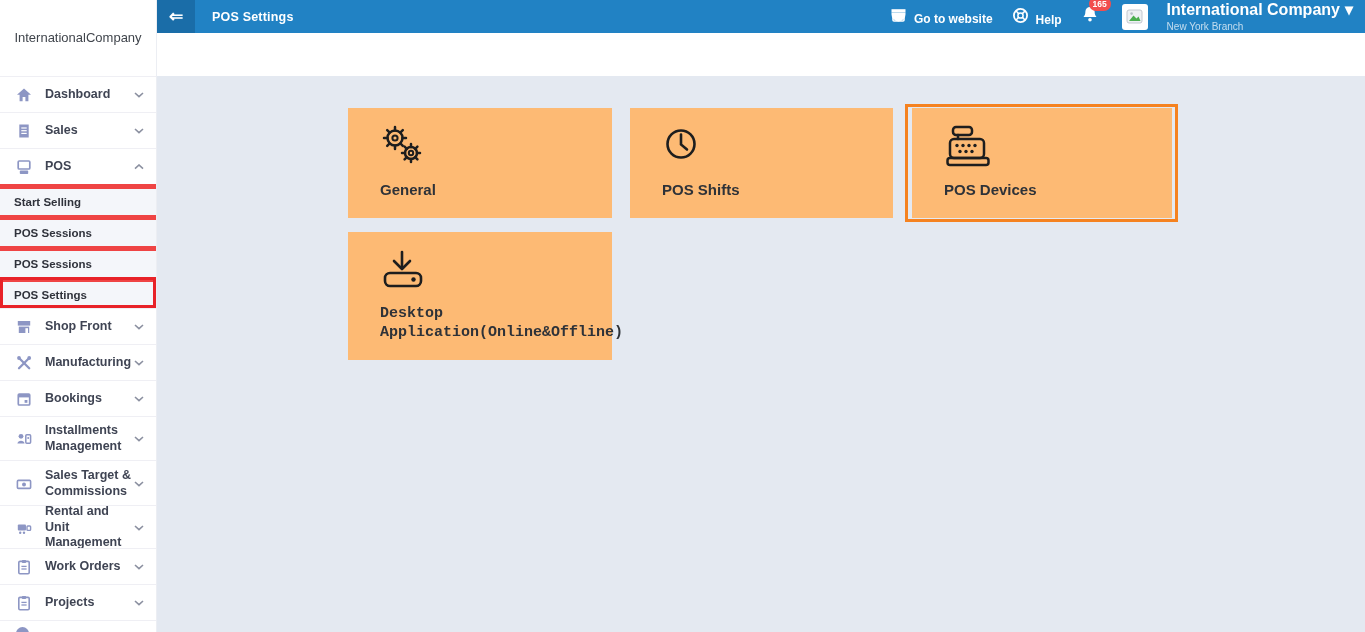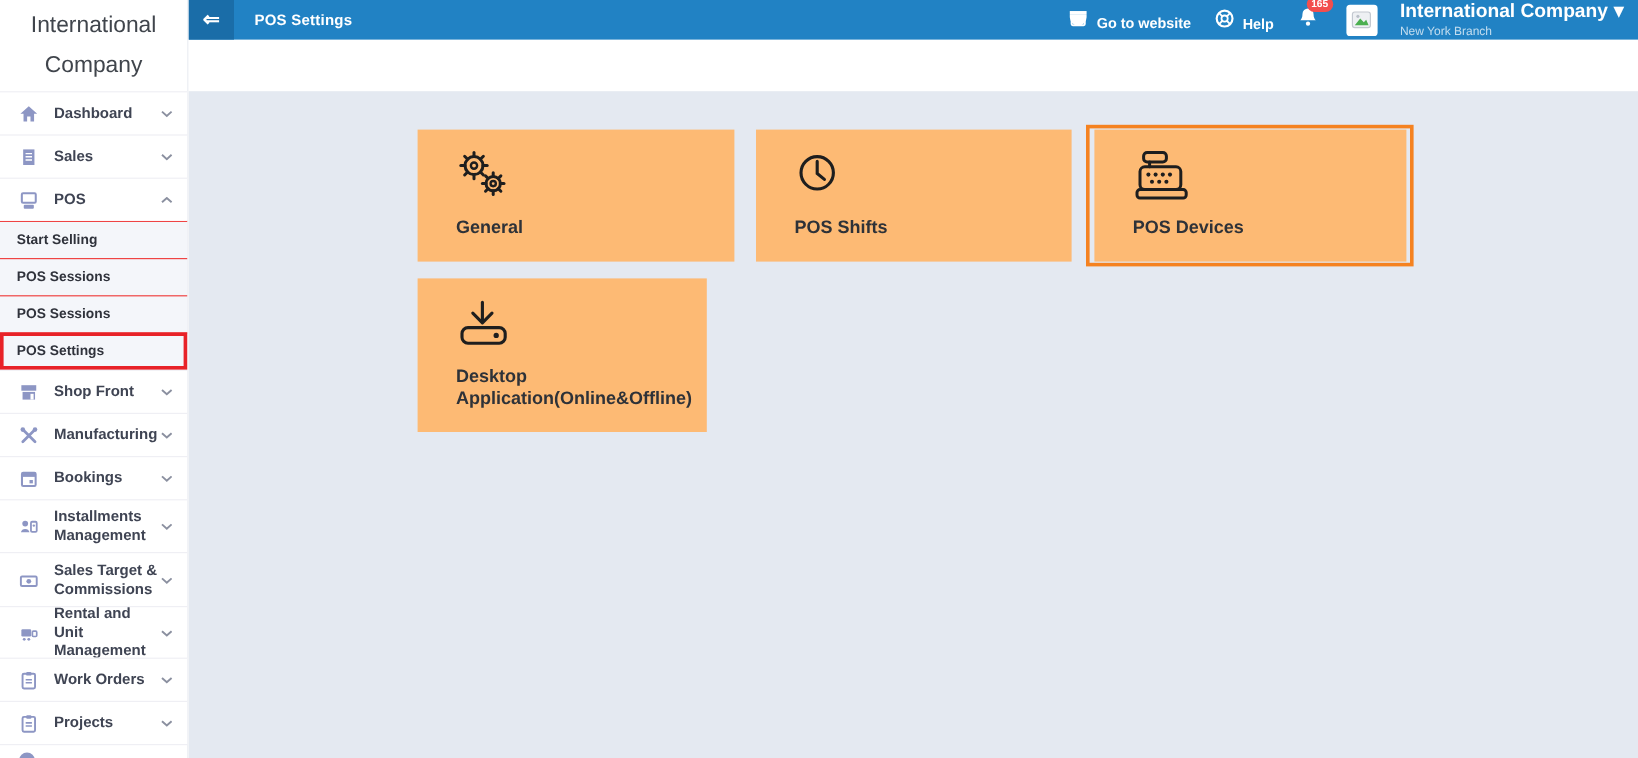--- a/index.html
+++ b/index.html
@@ -2,34 +2,34 @@
 <html><head>
 <meta charset="utf-8">
 <style>
   * { margin:0; padding:0; box-sizing:border-box; }
   html,body { width:1365px; height:632px; overflow:hidden;
     font-family:"Liberation Sans", sans-serif; background:#fff; }
 
   
   .sidebar { position:absolute; left:0; top:0; width:157px; height:632px;
     background:#fff; border-right:1px solid #eceef3; z-index:3; }
-  .logo { height:76px; display:flex; flex-direction:column; justify-content:center;
-    align-items:center; font-size:19px; color:#40454c; line-height:1.75; }
+  .logo { height:76px; display:flex; flex-direction:row; justify-content:center;
+    align-items:center; font-size:13px; color:#40454c; line-height:1.75; }
   .nav-item { position:relative; height:36px; display:flex; align-items:center;
     padding:1px 12px 0 14px; border-top:1px solid #efeff4; cursor:pointer; background:#fff; }
   .nav-item.tall { height:45px; }
   .nav-item.t2 { height:44px; }
   .nav-item.t3 { height:43px; }
   .nicon { width:20px; display:flex; justify-content:center; align-items:center; flex:0 0 20px; }
   .nlabel { margin-left:11px; font-size:12.5px; font-weight:600; color:#3f4453;
     line-height:1.25; width:92px; }
   .chev { margin-left:auto; display:flex; align-items:center; }
   .submenu { background:#f4f6fa; }
   .sub-item { height:31px; display:flex; align-items:center; padding-left:14px;
-    font-size:11.5px; font-weight:600; color:#2f323b; border-top:1px solid #ef4444; cursor:pointer; }
+    font-size:11.5px; font-weight:600; color:#2f323b; border-top:5px solid #ef4444; cursor:pointer; }
   .submenu .sub-item:last-child { border-bottom:1px solid #e6e8ef; }
   .nav-partial { height:12px; border-top:1px solid #efeff4; overflow:hidden; position:relative; }
   .nav-partial .pdot { position:absolute; left:16px; top:6px; width:13px; height:13px;
     border-radius:50%; background:#8d96c4; }
   .red-box { position:absolute; left:0; top:277px; width:156px; height:31px;
     border:3px solid #e82228; z-index:6; pointer-events:none; }
 
   
   .topbar { position:absolute; left:157px; top:0; width:1208px; height:33px;
     background:#2182c4; display:flex; align-items:center; color:#fff; z-index:2; }
@@ -50,21 +50,21 @@
   
   .subheader { position:absolute; left:157px; top:33px; width:1208px; height:43px; background:#fff; }
   .content { position:absolute; left:157px; top:76px; width:1208px; height:556px; background:#e4e9f1; }
   .card { position:absolute; background:#fdba74; cursor:pointer; padding:17px 32px; }
   .card .cicon { height:50px; display:flex; align-items:flex-start; }
   .card .clabel { margin-top:6px; font-size:15px; font-weight:700; color:#2e3238;
     line-height:1.25; max-width:216px; }
   .card-general  { left:191px; top:32px;  width:264px; height:110px; }
   .card-shifts   { left:473px; top:32px;  width:263px; height:110px; }
   .card-devices  { left:755px; top:32px;  width:260px; height:110px; }
-  .card-desktop  { left:191px; top:156px; width:241px; height:128px; }
+  .card-desktop  { left:191px; top:156px; width:264px; height:128px;font-family:Liberation Mono, monospace; }
   .orange-box { position:absolute; left:748px; top:28px; width:273px; height:118px;
     border:3px solid #f58220; z-index:5; pointer-events:none; }
 </style>
 </head>
 <body>
 
 <div class="sidebar">
   <div class="logo">
     <div>International</div>
     <div>Company</div>

